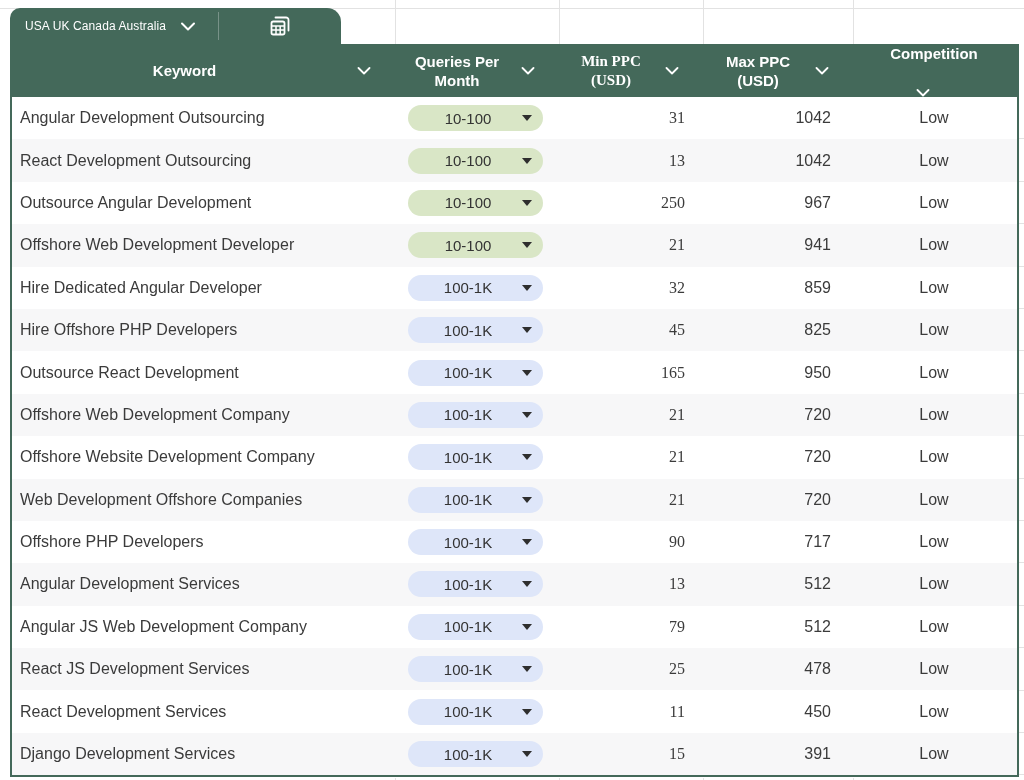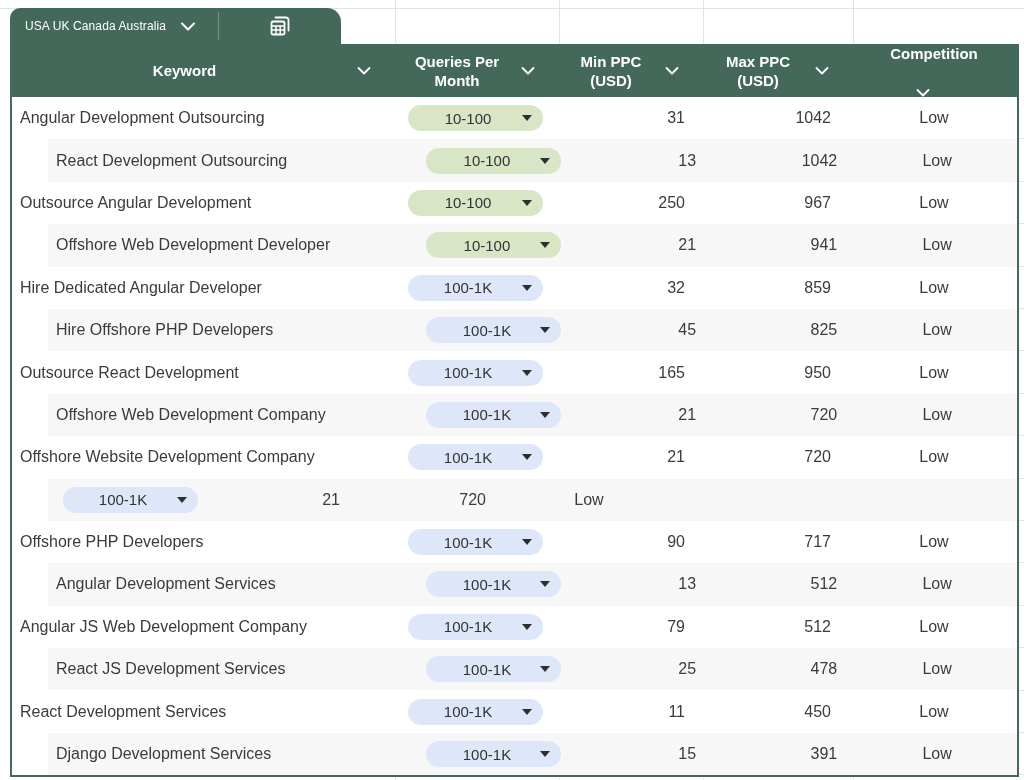--- a/index.html
+++ b/index.html
@@ -41,26 +41,26 @@
   .thead { display: flex; height: 53px; background: var(--header-green, #44695a); }
   .hcell { display: flex; align-items: center; cursor: pointer; }
   .hlabel {
     flex: 1; text-align: center; color: #fff; font-weight: bold; font-size: 15px;
     line-height: 19px; white-space: pre-line;
   }
   .hchev { width: 36px; display: flex; align-items: center; justify-content: flex-start; }
 
   .c-keyword { width: 381px; }
   .c-queries { width: 164px; }
-  .c-min     { width: 144px; }
+  .c-min     { width: 144px; font-family: Liberation Serif, serif; }
   .c-max     { width: 150px; }
   .c-comp    { width: 166px; flex-direction: column; }
 
   .row { display: flex; height: 42.4px; background: #fff; }
-  .row.alt { background: var(--row-alt-bg, #f7f7f8); margin-left: 36px; }
+  .row.alt { background: var(--row-alt-bg, #f7f7f8); }
   .cell { display: flex; align-items: center; font-size: 16px; color: var(--text-dark, #3b3b3b); }
   .cell.c-keyword { padding-left: 8px; }
   .cell.c-queries { justify-content: center; }
   .cell.c-min  { justify-content: flex-end; padding-right: 16px; }
   .cell.c-max  { justify-content: flex-end; padding-right: 20px; }
   .cell.c-comp { justify-content: center; }
 
   
   .pill {
     position: relative; width: 135px; height: 26px; border-radius: 13px;
@@ -338,20 +338,23 @@
     </div>
     <div class="cell c-max">
       <span>720</span>
     </div>
     <div class="cell c-comp">
       <span>Low</span>
     </div>
   </div>
 
   <div class="row alt">
+    <div class="cell c-keyword">
+      <span>Web Development Offshore Companies</span>
+    </div>
     <div class="cell c-queries">
       <span class="pill blue">
         <span class="pill-label">100-1K</span>
         <span class="pill-arrow"></span>
       </span>
     </div>
     <div class="cell c-min">
       <span>21</span>
     </div>
     <div class="cell c-max">

